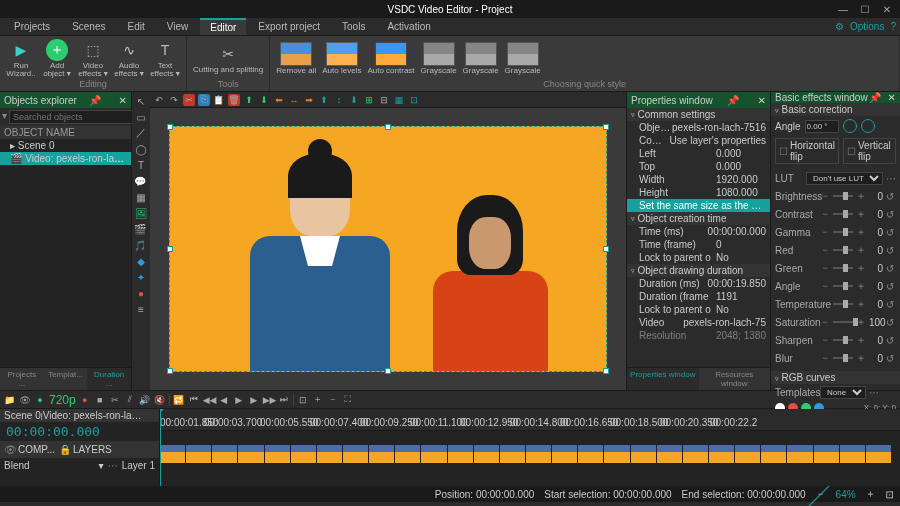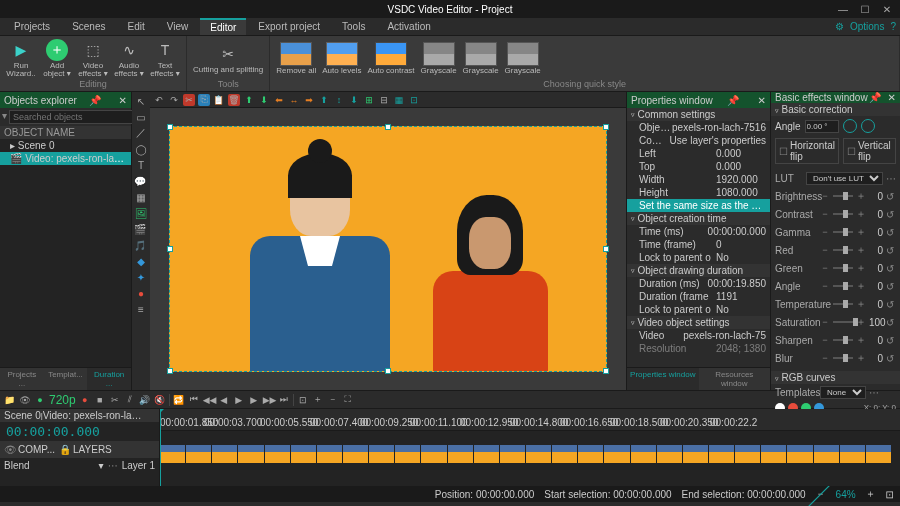--- a/index.html
+++ b/index.html
@@ -375,24 +375,20 @@
           <span class="v">00:00:19.850</span>
         </div>
       <div class="prow">
           <span class="k">Duration (frame</span>
           <span class="v">1191</span>
         </div>
       <div class="prow">
           <span class="k">Lock to parent o</span>
           <span class="v">No</span>
         </div>
-      <div class="sect">
-          <span class="tri">▿</span>
-          <span>Video object settings</span>
-        </div>
       <div class="prow">
           <span class="k">Video</span>
           <span class="v">pexels-ron-lach-75</span>
         </div>
       <div class="prow" style="opacity:.5">
           <span class="k">Resolution</span>
           <span class="v">2048; 1380</span>
         </div>
 
     </div>

